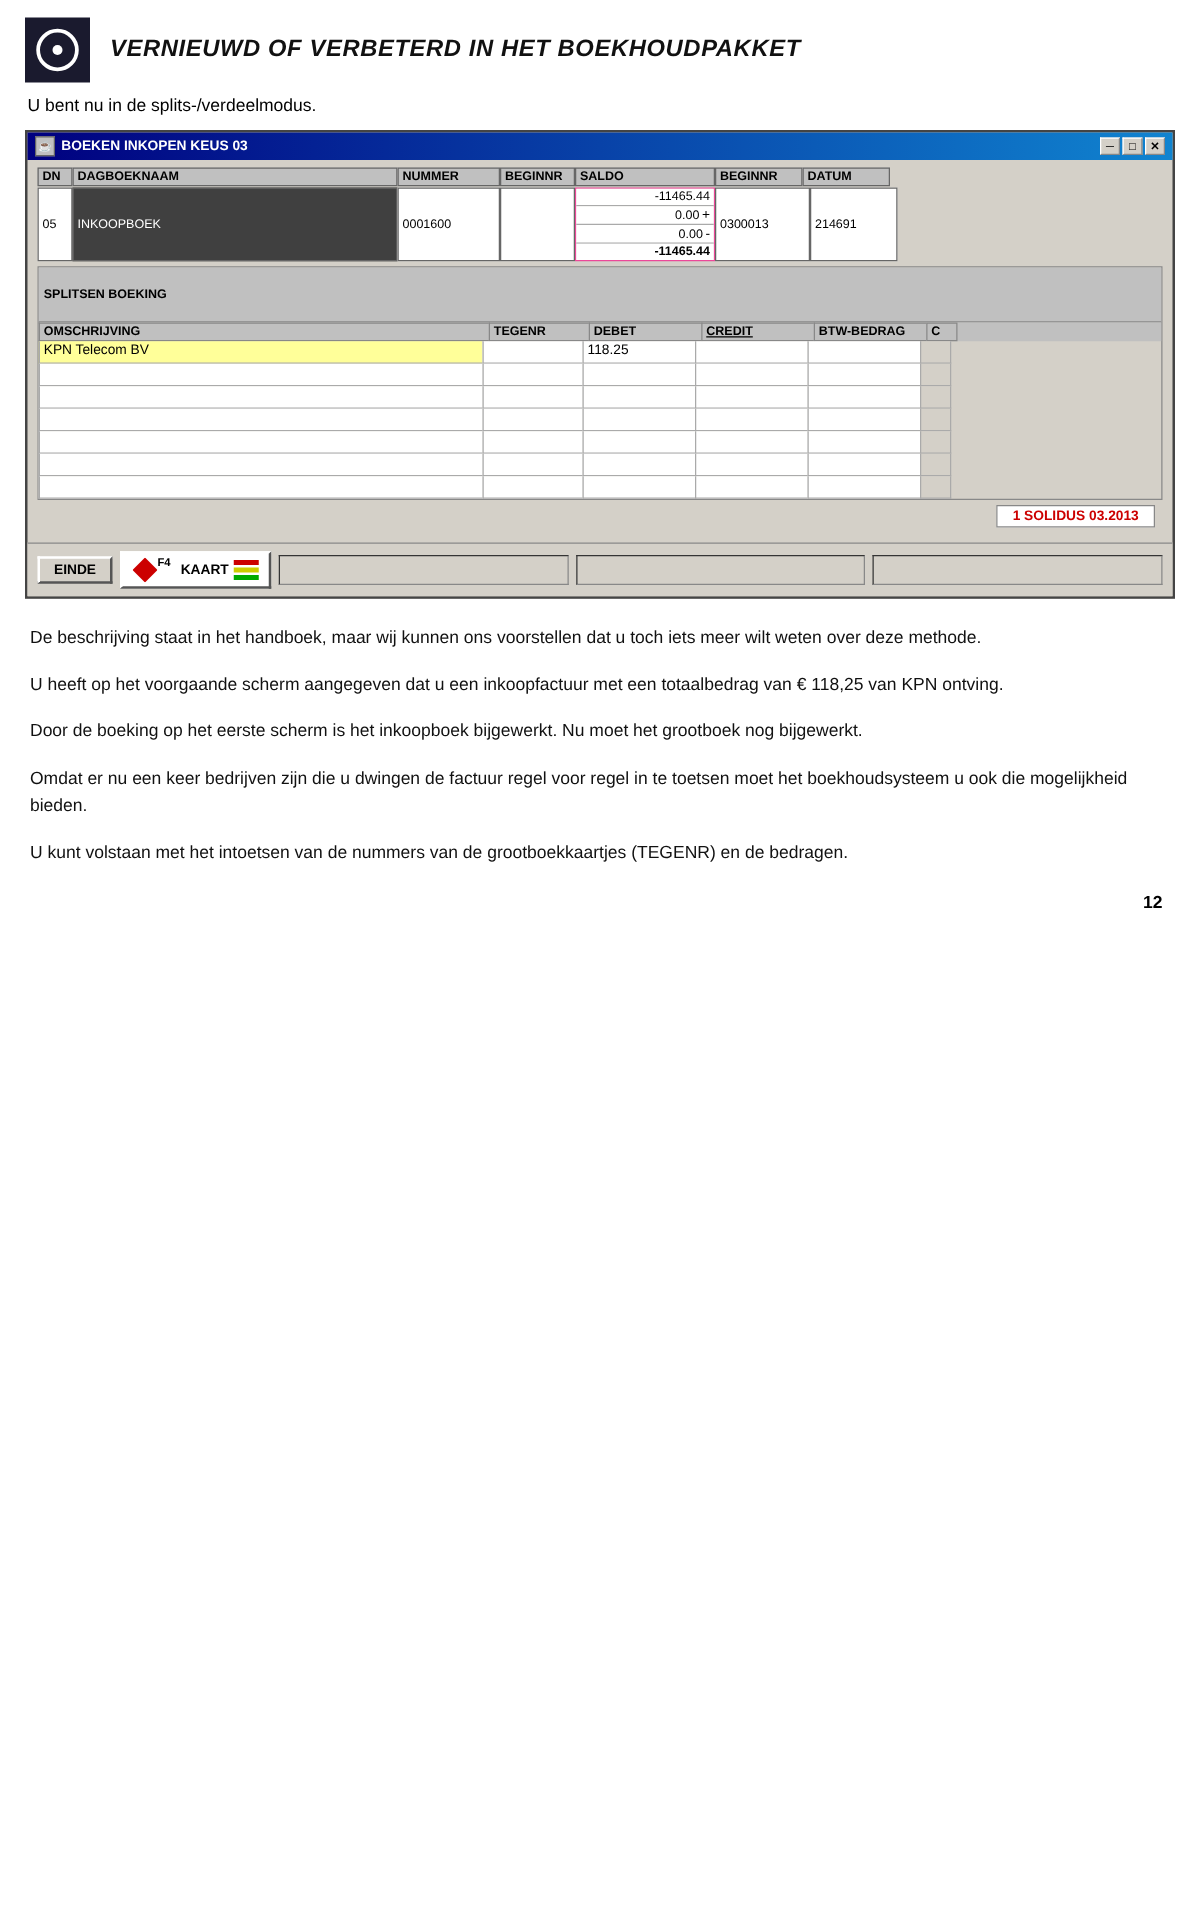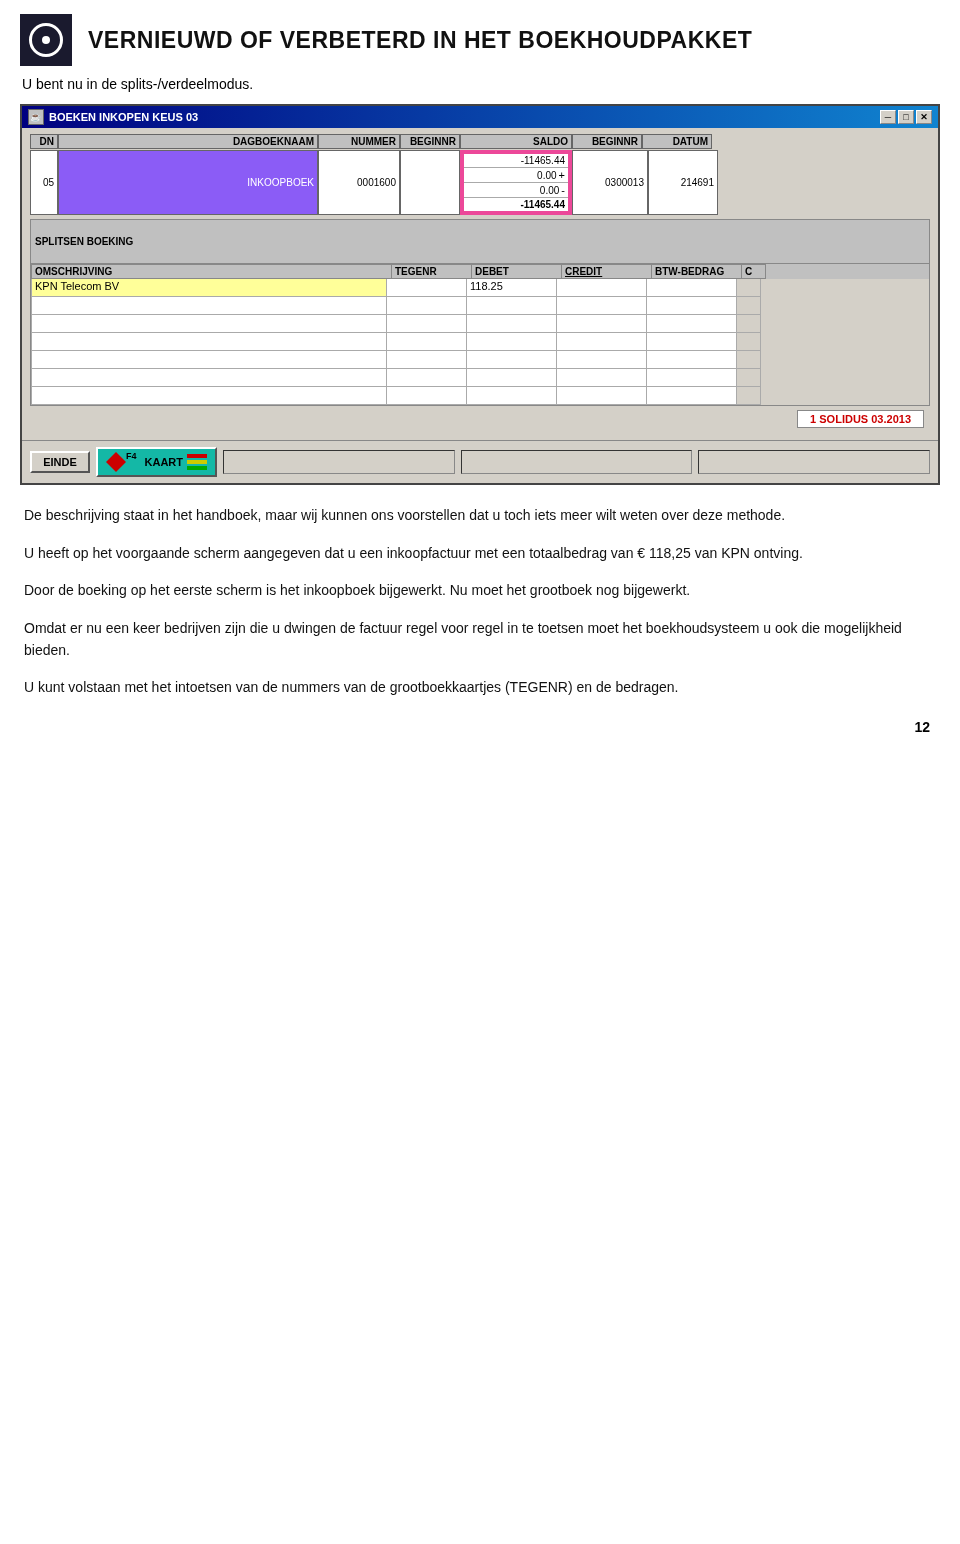--- a/index.html
+++ b/index.html
@@ -38,24 +38,25 @@
       align-items: center;
       justify-content: center;
     }
     .logo-dot {
       width: 8px;
       height: 8px;
       background: #fff;
       border-radius: 50%;
     }
     .header-title {
-      font-size: 23px;
+      font-size: 19px;
       font-weight: bold;
       letter-spacing: 0.5px;
       color: #111;
+      font-style: italic;
     }
 
     
     .main-content {
       padding: 0 20px;
     }
 
     
     .subtitle {
       font-size: 14px;
@@ -214,21 +215,21 @@
       font-weight: bold;
       cursor: pointer;
       min-width: 60px;
       text-align: center;
     }
 
     .f4-kaart-btn {
       display: flex;
       align-items: center;
       gap: 4px;
-      background: #14b8a6;
+      background: #ffffff;
       border: 2px solid #fff;
       border-right-color: #555;
       border-bottom-color: #555;
       padding: 3px 8px;
       font-size: 11px;
       font-weight: bold;
       cursor: pointer;
     }
     .diamond-icon {
       width: 20px;
@@ -287,31 +288,30 @@
       display: flex;
       align-items: stretch;
     }
 
     .cell {
       border: 1px solid #666;
       padding: 1px 3px;
       font-size: 10px;
       display: flex;
       align-items: center;
-      justify-content: flex-end;
     }
     .cell-header {
       background: #c0c0c0;
       font-weight: bold;
     }
     .cell-data {
       background: #fff;
     }
     .cell-dark {
-      background: #8b5cf6;
+      background: #404040;
       color: #fff;
     }
   </style>
 </head>
 <body>
 
 <div class="page-header">
   <div class="logo-box">
     <div class="logo-inner">
       <div class="logo-dot"></div>
@@ -365,21 +365,21 @@
             <span>DATUM</span>
           </div>
         </div>
 
         <div class="grid-row">
           <div class="cell cell-data" style="width:28px;">05</div>
           <div class="cell cell-dark" style="width:260px;">INKOOPBOEK</div>
           <div class="cell cell-data" style="width:82px;">0001600</div>
           <div class="cell cell-data" style="width:60px;"></div>
 
-          <div style="width:112px; display:flex; flex-direction:column; border:4px solid #ec4899;">
+          <div style="width:112px; display:flex; flex-direction:column; border:1px solid #ec4899;">
             <div class="cell cell-data" style="border:none; border-bottom:1px solid #aaa; justify-content:flex-end;">-11465.44</div>
             <div style="display:flex; align-items:center; background:#fff; border-bottom:1px solid #aaa; padding:1px 3px; font-size:10px;">
               <span style="flex:1; text-align:right;">0.00</span>
               <span style="font-size:11px; margin-left:2px;">+</span>
             </div>
             <div style="display:flex; align-items:center; background:#fff; border-bottom:1px solid #aaa; padding:1px 3px; font-size:10px;">
               <span style="flex:1; text-align:right;">0.00</span>
               <span style="font-size:11px; margin-left:2px;">-</span>
             </div>
             <div class="cell cell-data" style="border:none; justify-content:flex-end; font-weight:bold;">-11465.44</div>

